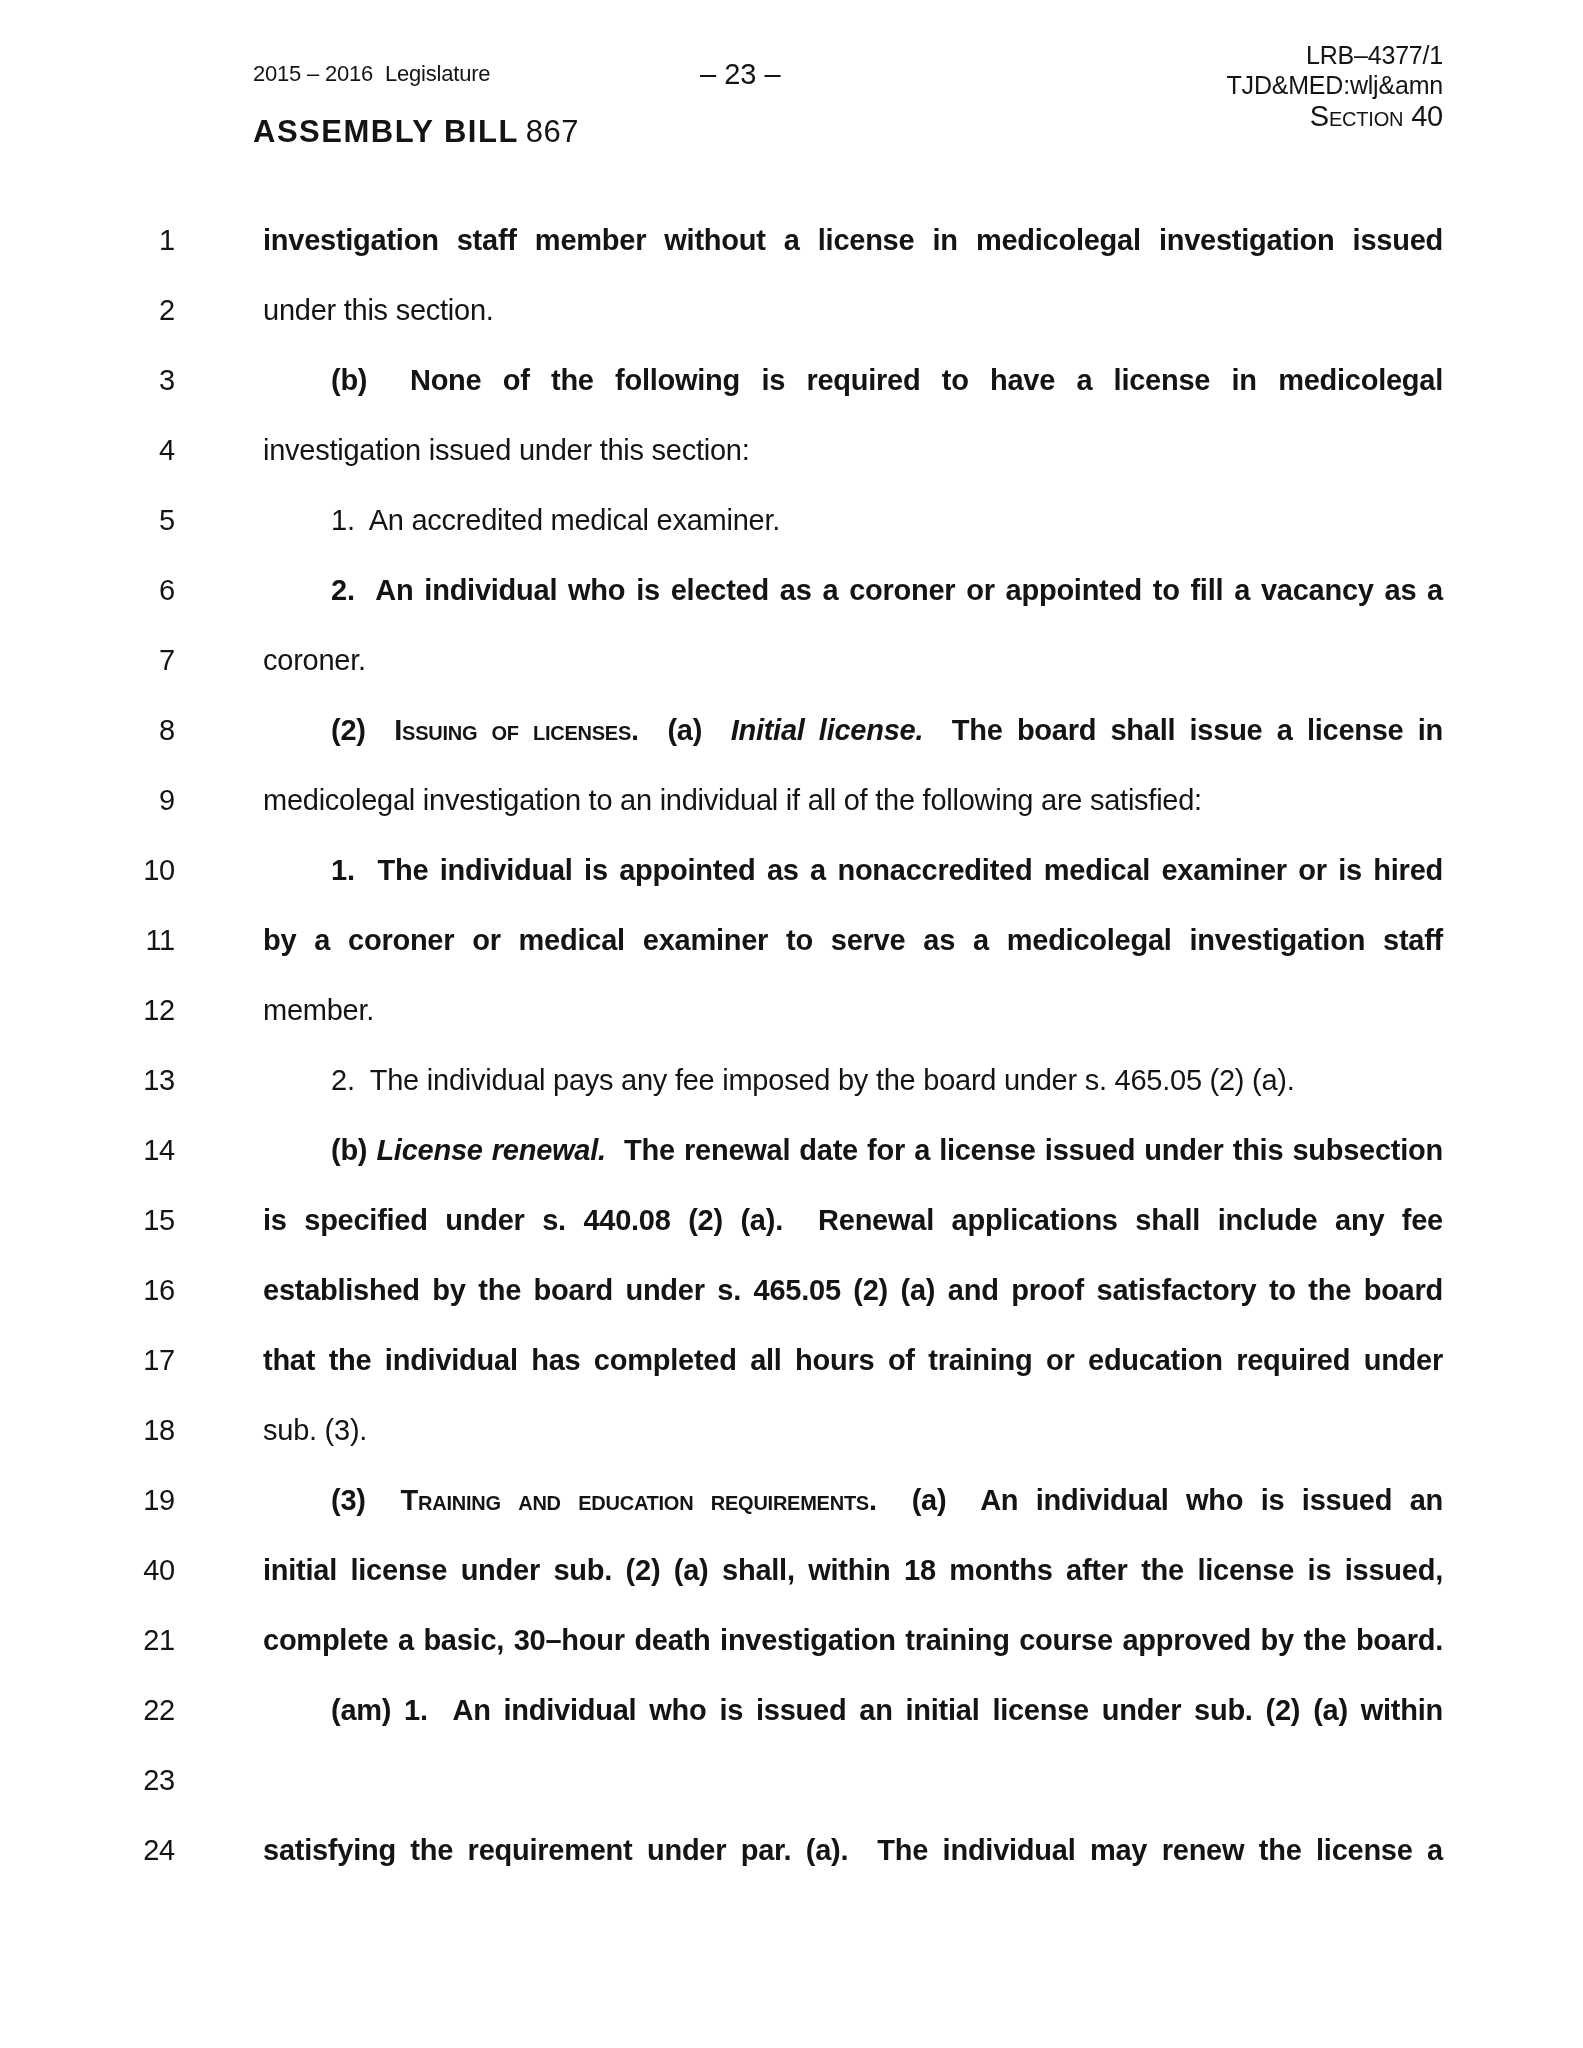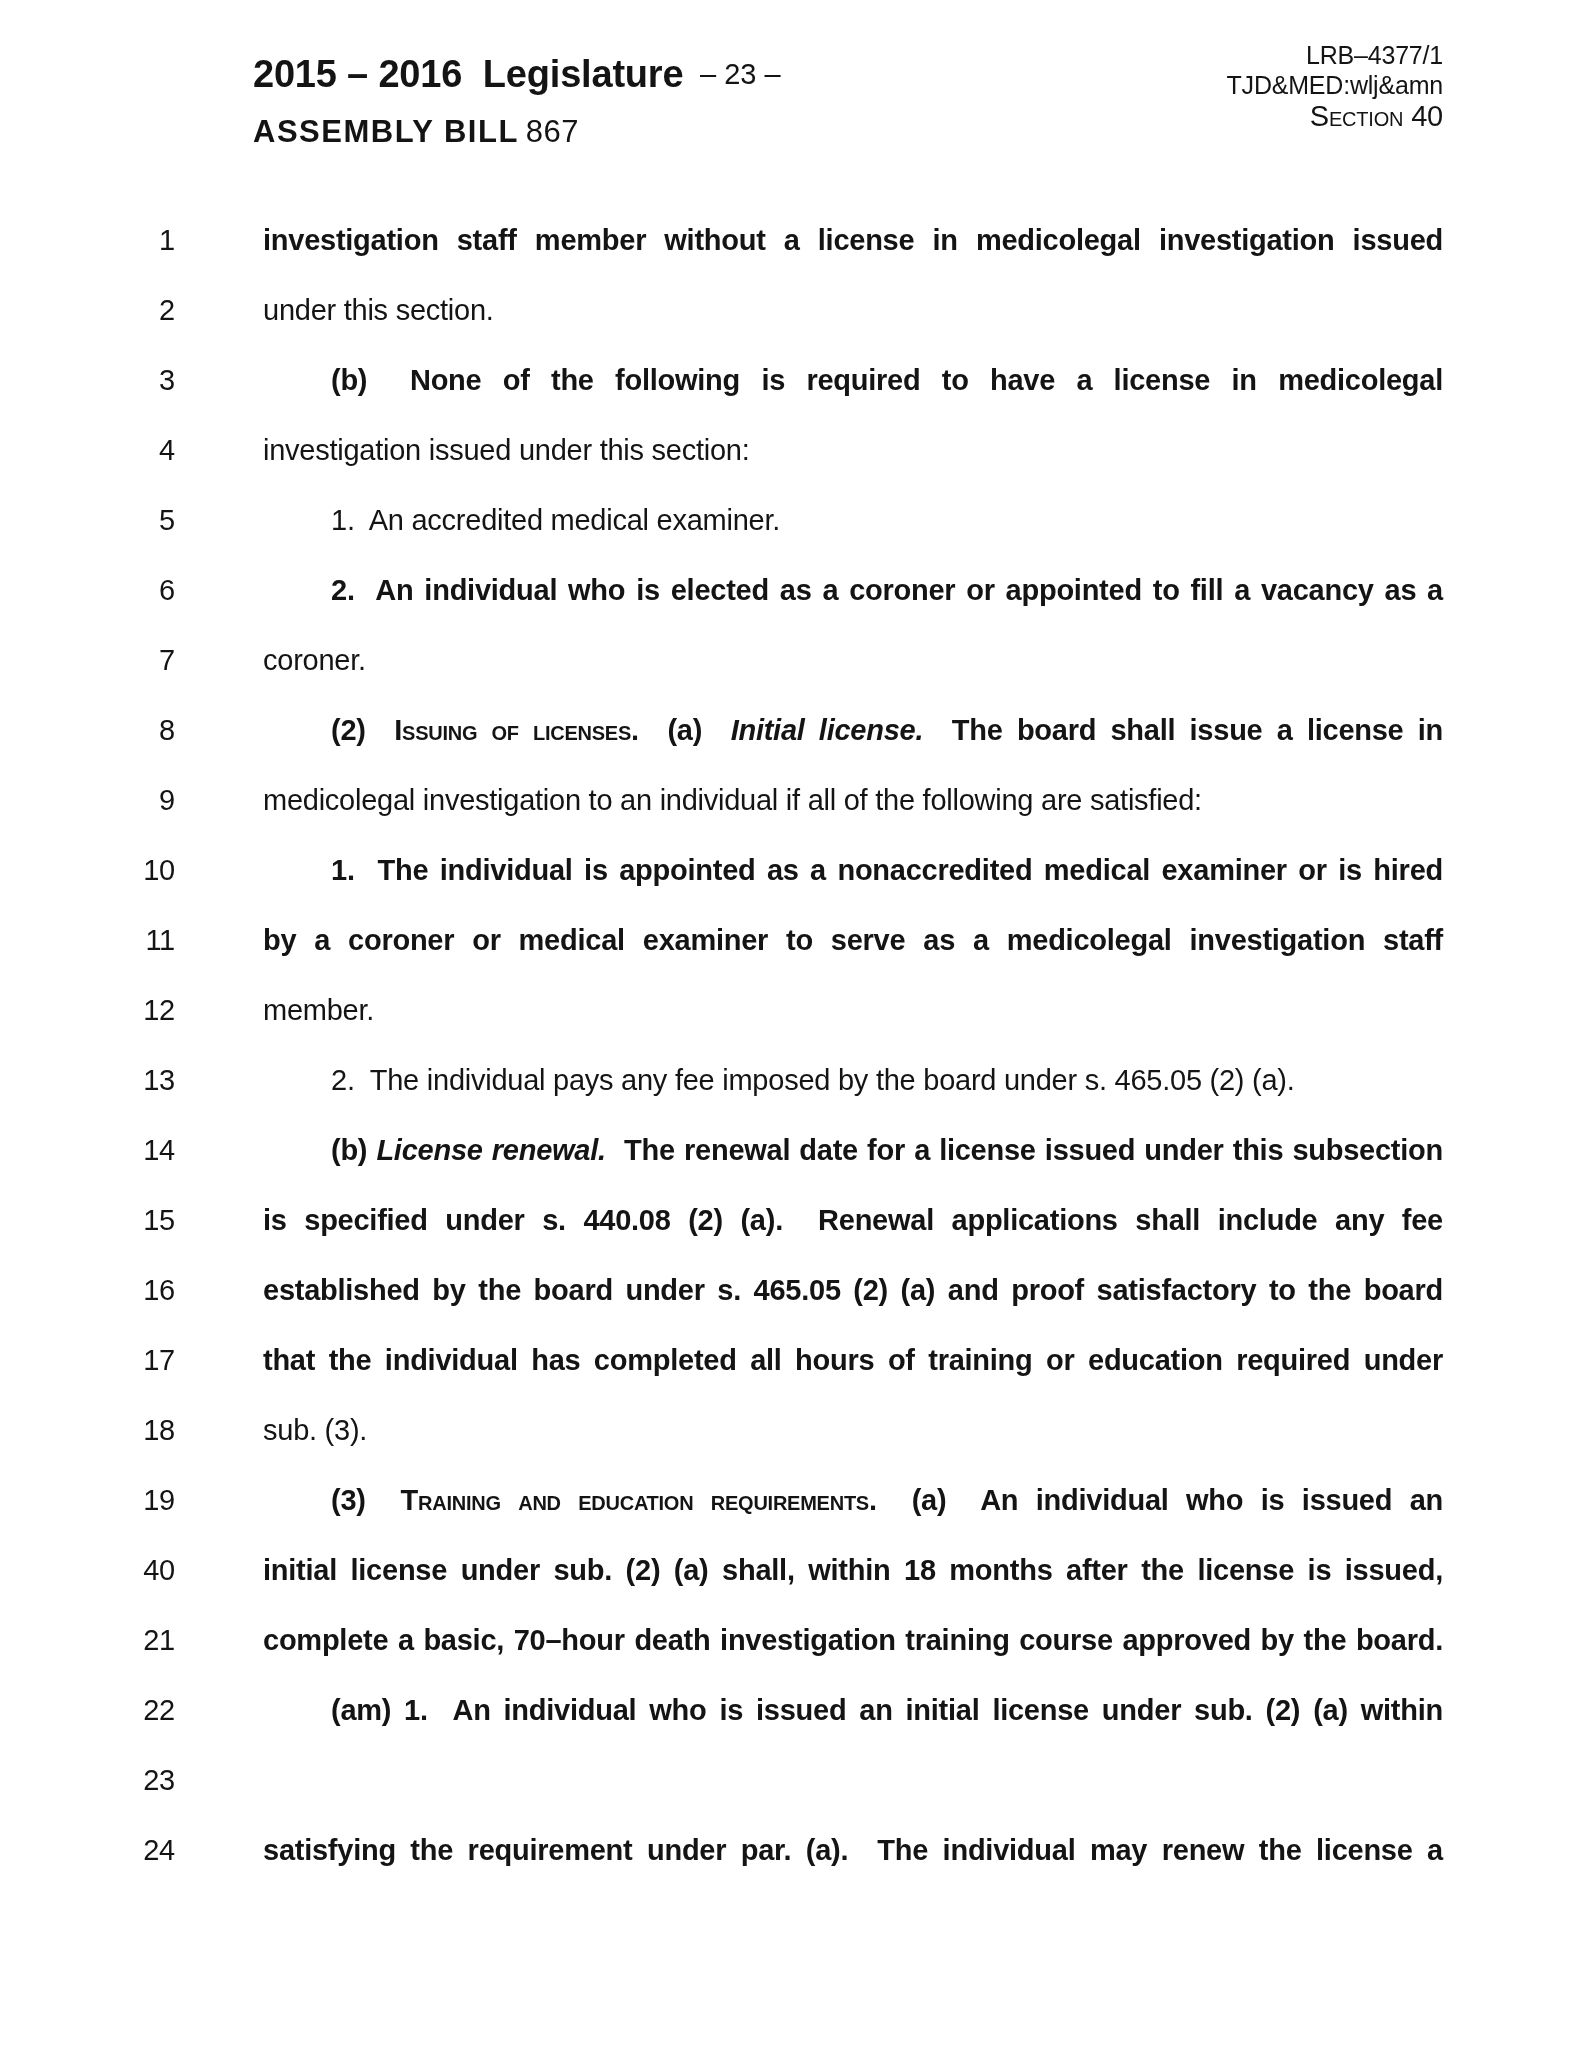--- a/index.html
+++ b/index.html
@@ -7,21 +7,21 @@
     position:relative;
     width:1583px; height:2048px;
     background:#ffffff;
     font-family:"Liberation Sans", sans-serif;
     color:#141414;
     overflow:hidden;
   }
   
   .hdr-left {
     position:absolute; left:253px; top:58px;
-    font-size:38px; line-height:32px; letter-spacing:-0.2px;font-weight:bold;
+    font-size:22px; line-height:32px; letter-spacing:-0.2px;
   }
   .hdr-page {
     position:absolute; left:700px; top:58px; width:230px;
     text-align:left; font-size:29px; line-height:32px;
   }
   .hdr-right {
     position:absolute; right:140px; top:40px;
     text-align:right; font-size:25px; line-height:30px; letter-spacing:-0.2px;
   }
   .hdr-right .section-line { font-size:29px; line-height:33px; }
@@ -145,21 +145,21 @@
       <div class="row just">
         <span class="num">19</span>
         <div class="txt ind"><span>(3)&nbsp; </span><span class="sc">Training and education requirements.</span><span>&nbsp; (a)&nbsp; An individual who is issued an</span></div>
       </div>
       <div class="row just">
         <span class="num">40</span>
         <div class="txt"><span>initial license under sub. (2) (a) shall, within 18 months after the license is issued,</span></div>
       </div>
       <div class="row just">
         <span class="num">21</span>
-        <div class="txt"><span>complete a basic, 70–hour death investigation training course approved by the board.</span></div>
+        <div class="txt"><span>complete a basic, 30–hour death investigation training course approved by the board.</span></div>
       </div>
       <div class="row just">
         <span class="num">22</span>
         <div class="txt ind"><span>(am) 1.&nbsp; An individual who is issued an initial license under sub. (2) (a) within</span></div>
       </div>
       <div class="row just">
         <span class="num">23</span>
       </div>
       <div class="row just">
         <span class="num">24</span>

